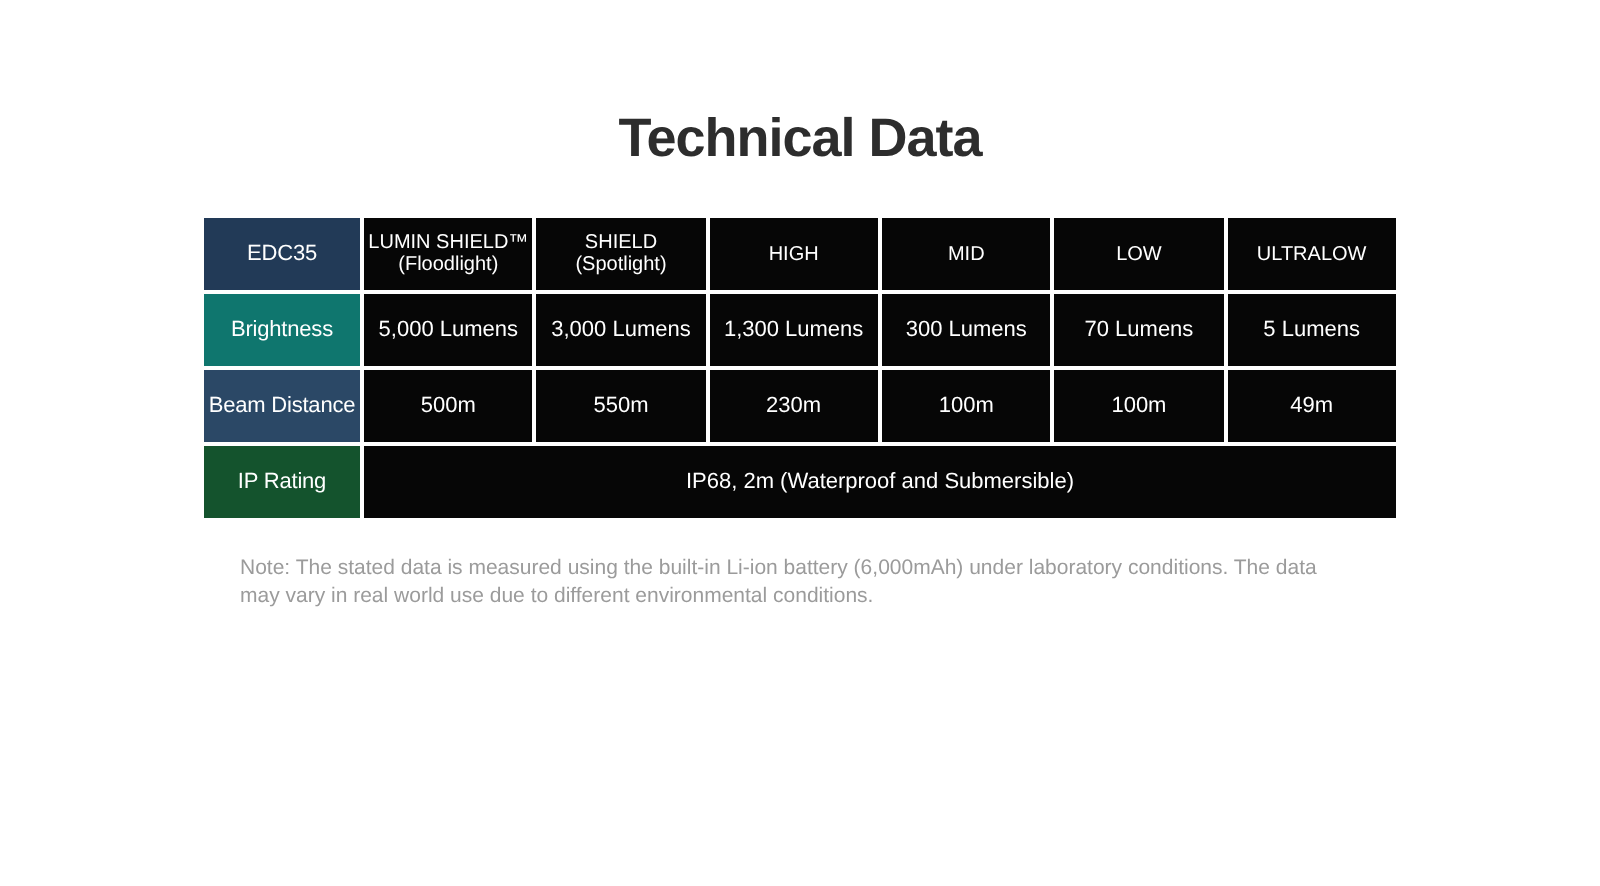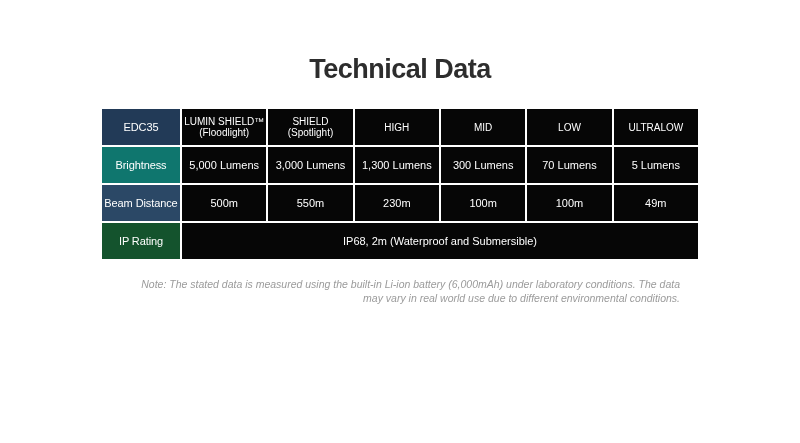--- a/index.html
+++ b/index.html
@@ -45,25 +45,24 @@
   table.spec tr:nth-child(3) .lbl { background: #2b4866; }
   table.spec tr:nth-child(4) .lbl { background: #14532d; }
   table.spec tr:nth-child(5) .lbl { background: #345876; }
   table.spec tr:nth-child(6) .lbl { background: #38607e; }
   table.spec tr:nth-child(7) .lbl { background: #a21caf; }
   table.spec .lbl { font-size: 11px; letter-spacing: -0.1px; }
   .mode-sub { font-size: 10px; }
   .note {
     max-width: 560px;
     margin: 16px auto 0 auto;
-    text-align: right;
+    text-align: left;
     font-size: 10.5px;
     line-height: 1.35;
     color: #9b9b9b;
-    font-style: italic;
   }
 </style>
 </head>
 <body>
 
 <div class="page">
 
   <h1 class="title">Technical Data</h1>
 
   <table class="spec">

